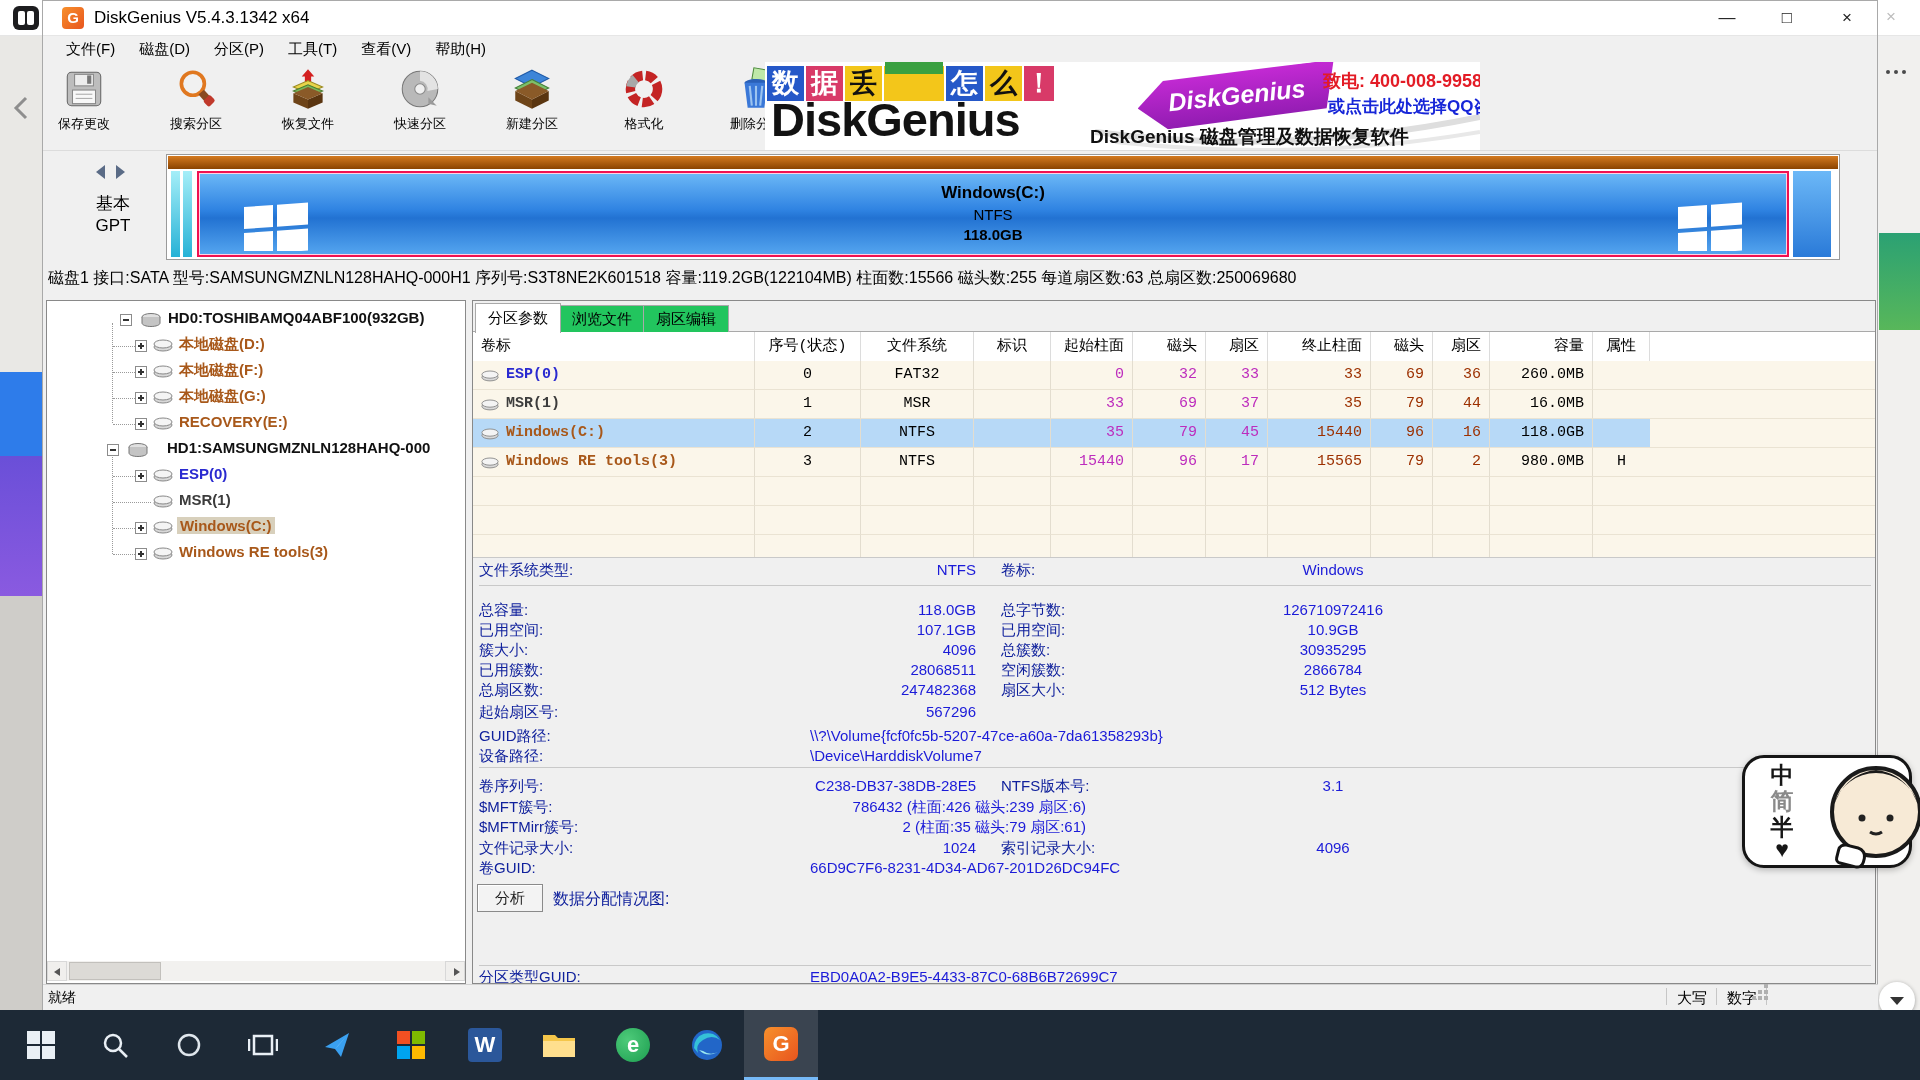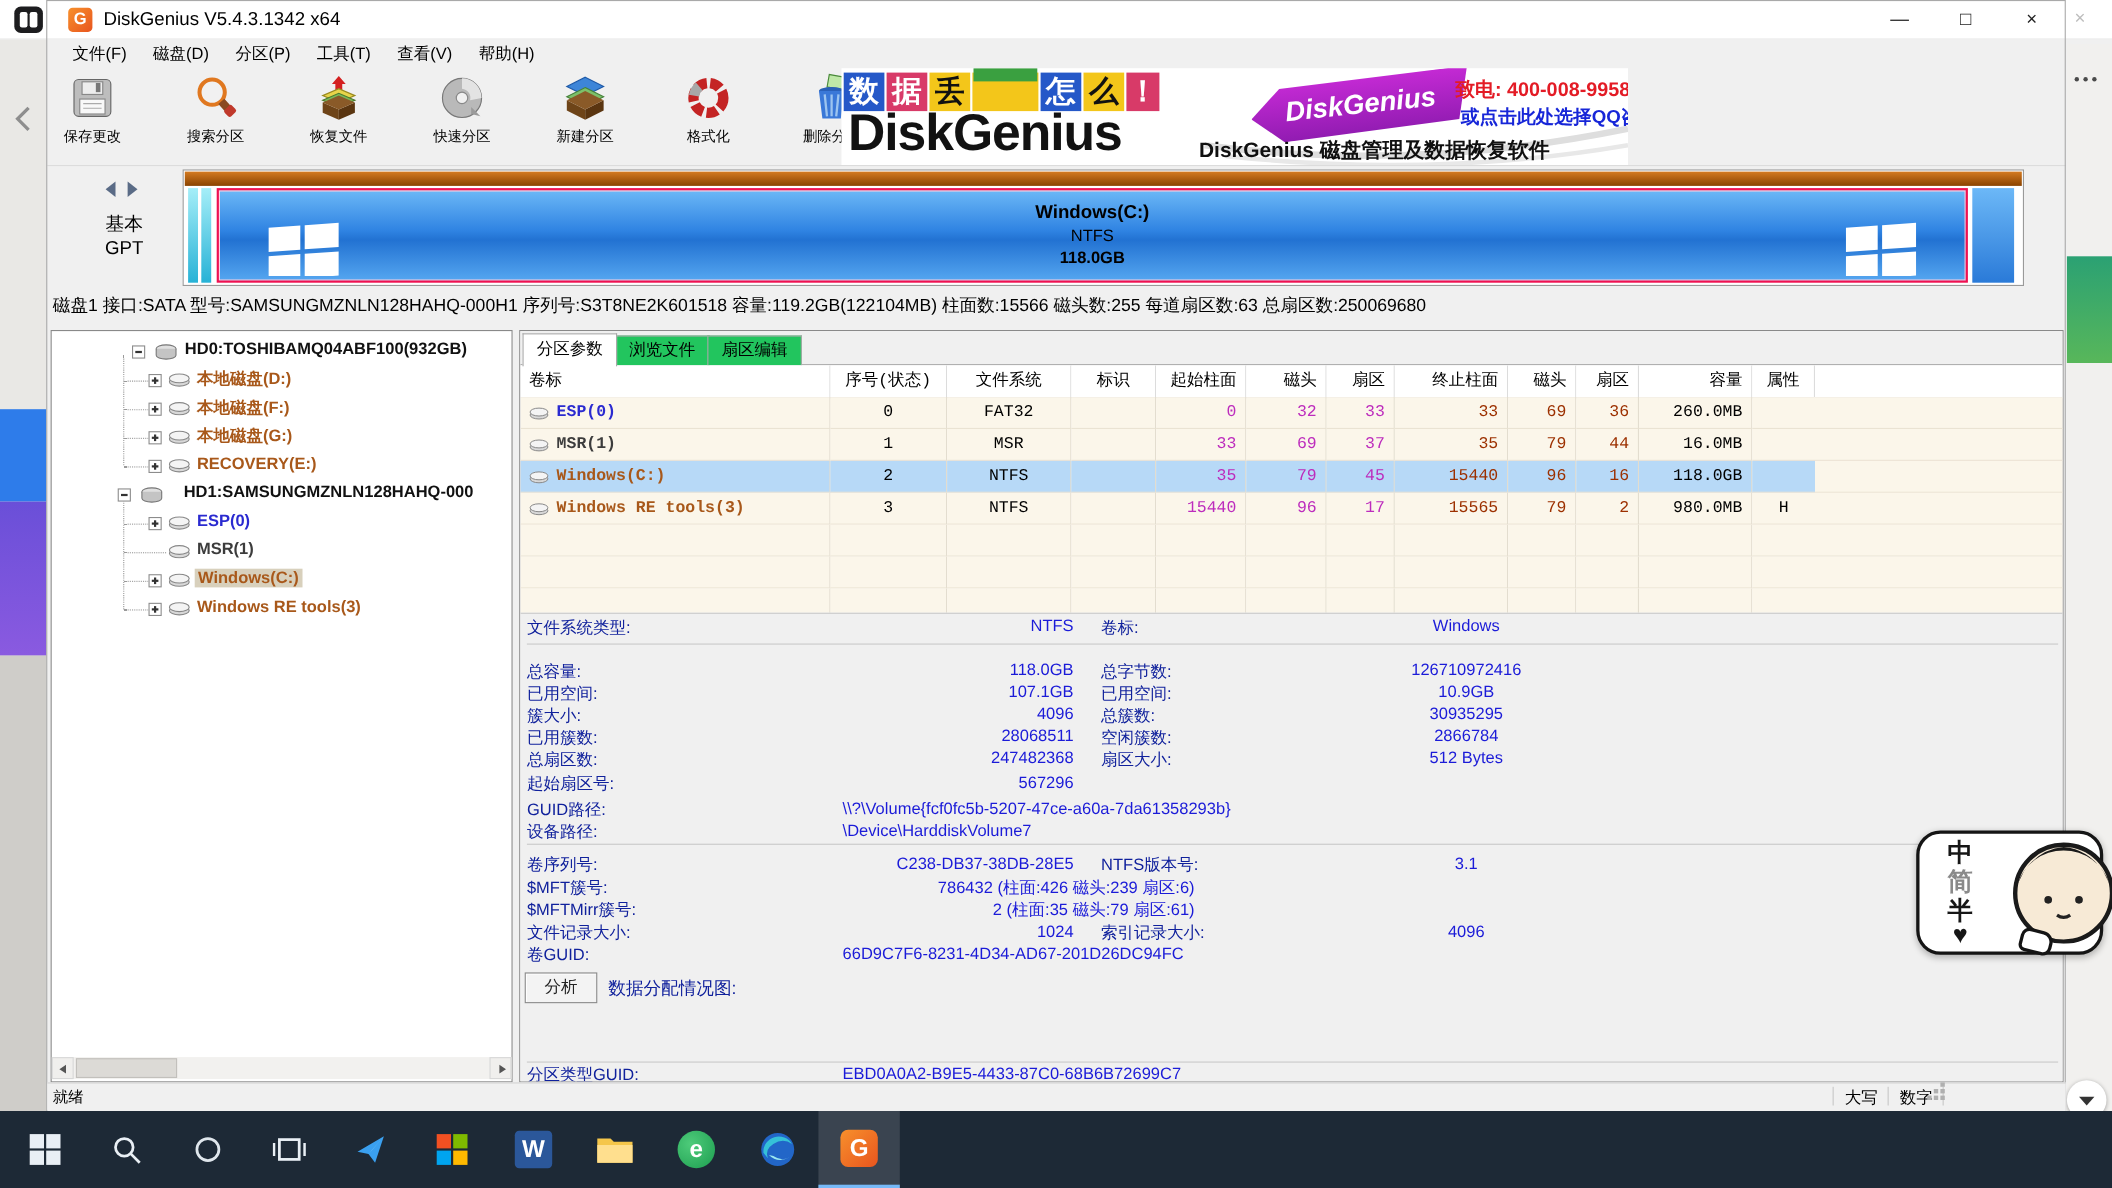--- a/index.html
+++ b/index.html
@@ -102,21 +102,21 @@
   .tcent { text-align:center; } .trt { text-align:right; }
   .mag { color:#bd2cbd; } .dred { color:#9c3000; }
   .vname { font-weight:bold; display:flex; align-items:center; gap:7px; }
   .n-blue { color:#2a2ad0; } .n-grey { color:#3c3c3c; } .n-brown { color:#a8581a; }
 
   
   .details { position:absolute; left:0; top:256px; width:1404px; height:428px; background:#f0f0f0; border-top:1px solid #c9c9c9; }
   .drow { position:absolute; left:6px; width:1036px; height:20px; display:flex; font-size:15px; white-space:nowrap; }
   .dl1 { width:262px; color:#10219c; } .dv1 { width:235px; text-align:right; color:#1b1bd8; }
   .dl2 { margin-left:25px; width:150px; color:#10219c; } .dv2 { flex:1; text-align:center; color:#1b1bd8; }
-  .dwide { margin-left:25px; color:#1b1bd8; }
+  .dwide { margin-left:69px; color:#1b1bd8; }
   .dwide.pull { margin-left:-35px; text-align:right; width:380px; }
   .ddiv { position:absolute; left:6px; width:1392px; height:1px; background:#c9c9c9; }
   .an-btn { position:absolute; left:4px; top:326px; width:66px; height:28px; background:#f3f3f3; border:1px solid #8a8a8a; box-shadow:inset 1px 1px 0 #fff; font-size:15px; text-align:center; line-height:26px; color:#222; }
   .alloc { position:absolute; left:80px; top:331px; font-size:16px; color:#10219c; }
 
   
   .statusbar { left:43px; top:984px; width:1835px; height:26px; background:#f0f0f0; border-top:1px solid #d2d2d2; }
   .st-ready { left:48px; top:989px; font-size:14px; color:#000; }
   .st-sep { top:988px; width:1px; height:17px; background:#c6c6c6; }
   .st-pane { top:989px; width:44px; text-align:center; font-size:15px; color:#000; }

